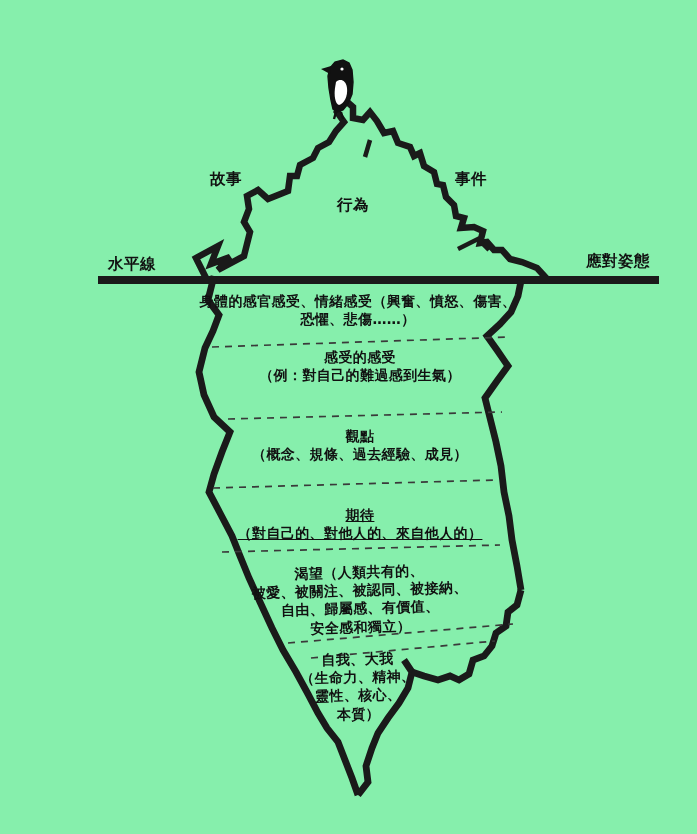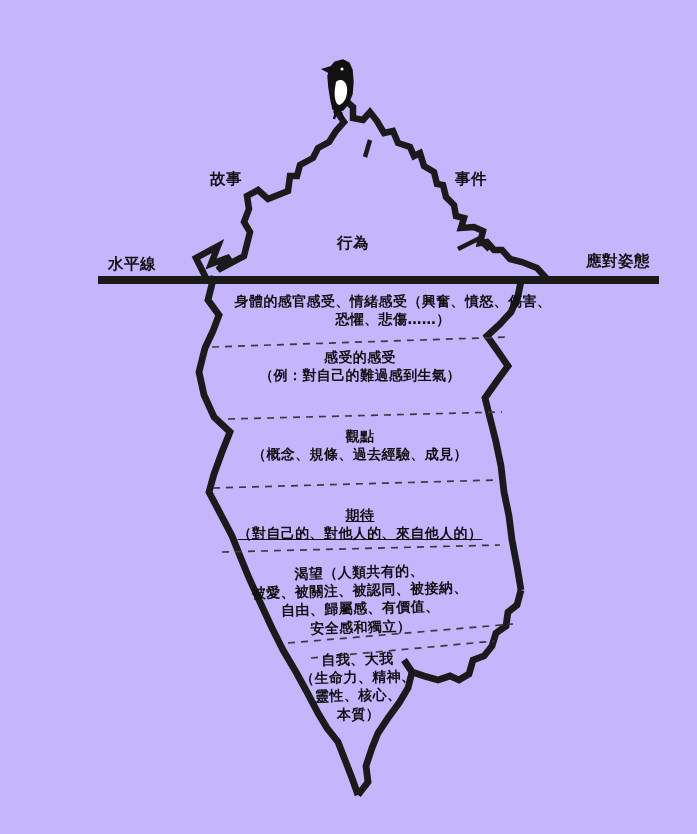--- a/index.html
+++ b/index.html
@@ -7,21 +7,21 @@
     padding: 0;
     background: #ffffff;
   }
   body {
     font-family: "DejaVu Sans", "Liberation Sans", sans-serif;
   }
   #stage {
     position: relative;
     width: 697px;
     height: 834px;
-    background: #c4b5fd;
+    background: #86efac;
     overflow: hidden;
   }
   #iceberg-svg {
     position: absolute;
     left: 0;
     top: 0;
     width: 697px;
     height: 834px;
   }
   .lbl {
@@ -40,25 +40,25 @@
     font-weight: 700;
     text-align: center;
     line-height: 1.30;
     letter-spacing: 0.4px;
     font-size: 14px;
     white-space: pre-line;
   }
   .blk-rot { transform-origin: 50% 50%; }
   #lbl-story    { left: 210px; top: 170px; }
   #lbl-event    { left: 455px; top: 170px; text-align: center; }
-  #lbl-behavior { left: 337px; top: 196px; margin-top: 38px; }
+  #lbl-behavior { left: 337px; top: 196px; }
   #lbl-waterline{ left: 108px; top: 254px; font-family: Liberation Serif, serif; }
   #lbl-coping   { left: 586px; top: 252px; }
 
-  #blk-feelings     { left: 198px; top: 292px; width: 320px; margin-left: 35px; }
+  #blk-feelings     { left: 198px; top: 292px; width: 320px; }
   #blk-meta         { left: 210px; top: 348px; width: 300px; }
   #blk-viewpoint    { left: 215px; top: 427px; width: 290px; }
   #blk-expectations { left: 220px; top: 506px; width: 280px; text-decoration: underline; }
   #blk-yearnings    { left: 238px; top: 563px; width: 244px; transform: rotate(-1.6deg); }
   #blk-self         { left: 272px; top: 650px; width: 172px; transform: rotate(-1.2deg); }
 </style>
 </head>
 <body>
 
 <div id="stage">

